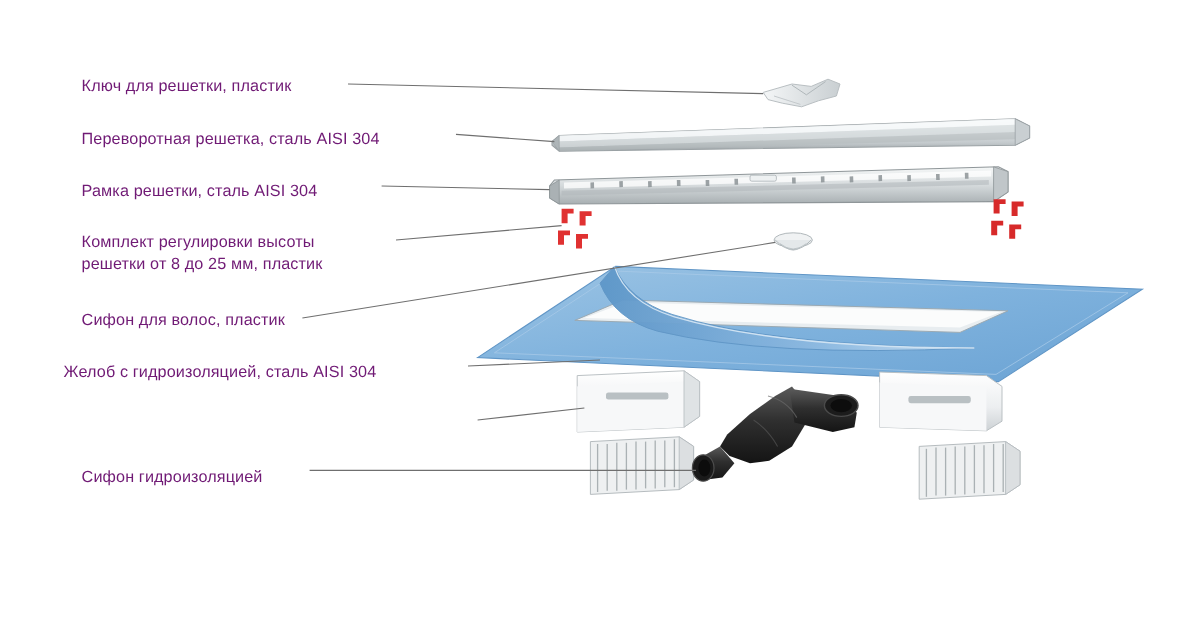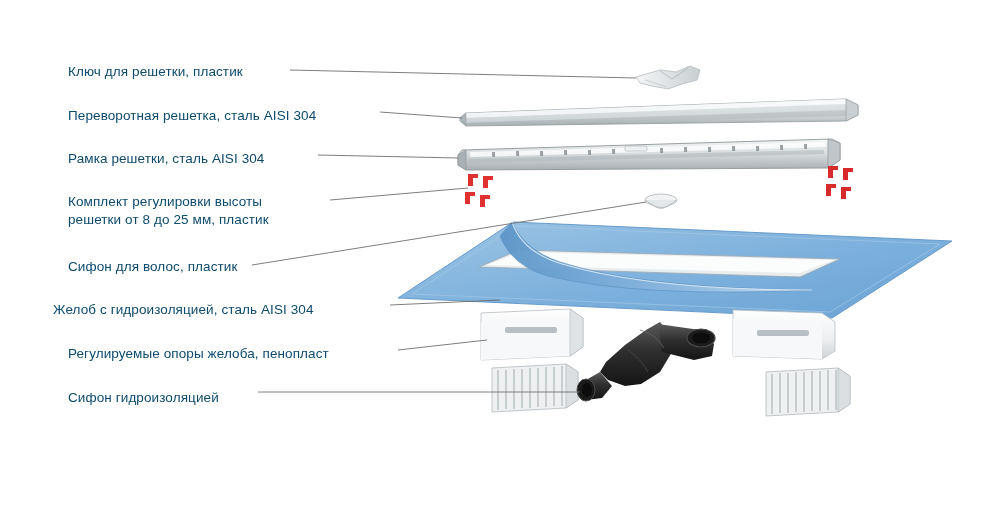--- a/index.html
+++ b/index.html
@@ -13,21 +13,21 @@
   #stage {
     position: relative;
     width: 1000px;
     height: 518px;
     background: #ffffff;
     overflow: hidden;
   }
   .label {
     position: absolute;
     font-size: 13.5px;
-    color: #0c4a6e;
+    color: #701a75;
     line-height: 1.35;
     white-space: pre-line;
     letter-spacing: 0.1px;
   }
   .note {
     position: absolute;
     left: 28px;
     top: 470px;
     width: 950px;
     font-size: 9.2px;
@@ -228,16 +228,15 @@
     </g>
   </svg>
 
   <div class="label" style="left:68px; top:63px;">Ключ для решетки, пластик</div>
   <div class="label" style="left:68px; top:107px;">Переворотная решетка, сталь AISI 304</div>
   <div class="label" style="left:68px; top:150px;">Рамка решетки, сталь AISI 304</div>
   <div class="label" style="left:68px; top:193px;">Комплект регулировки высоты
 решетки от 8 до 25 мм, пластик</div>
   <div class="label" style="left:68px; top:258px;">Сифон для волос, пластик</div>
   <div class="label" style="left:53px; top:301px;text-align:right;">Желоб с гидроизоляцией, сталь AISI 304</div>
-  <div class="label" style="left:68px; top:345px;">Регулируемые опоры желоба, пенопласт</div>
   <div class="label" style="left:68px; top:389px;">Сифон гидроизоляцией</div>
 
 </div>
 
 </body></html>

